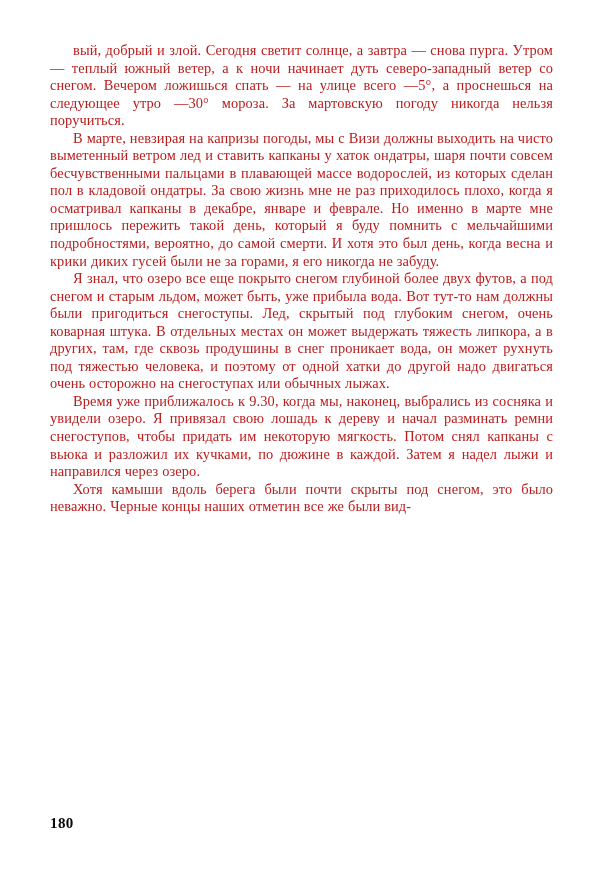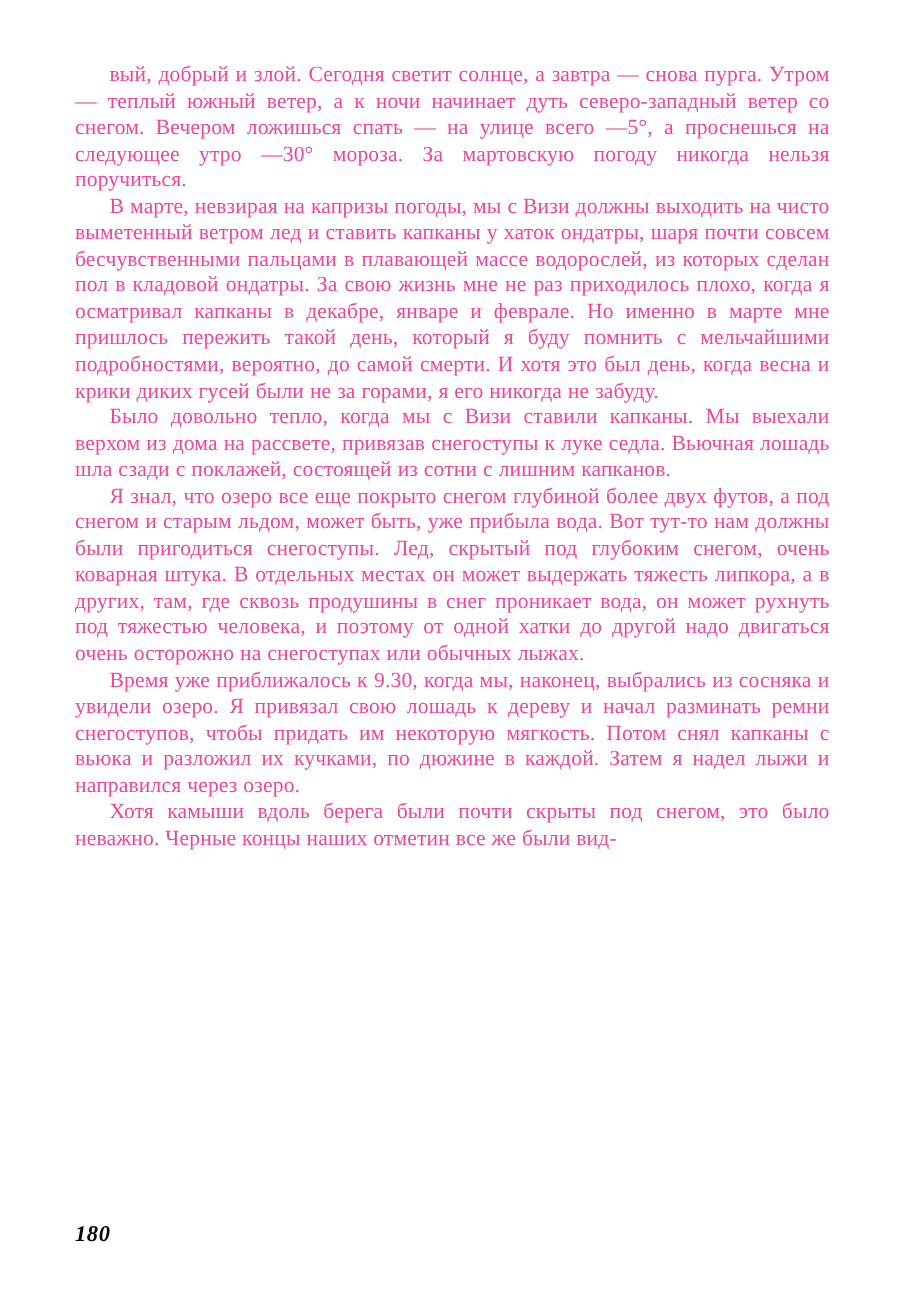--- a/index.html
+++ b/index.html
@@ -34,49 +34,47 @@
 
   .para {
     margin: 0;
     text-indent: 23px;
     text-align: justify;
     text-justify: inter-word;
     font-size: 14.4px;
     line-height: 17.55px;
     letter-spacing: 0.1px;
     word-spacing: 0.2px;
-    color: #ec4899;
+    color: #b91c1c;
     -webkit-font-smoothing: none;
   }
 
   
   .para:last-child {
     margin-bottom: 0;
   }
 
   .page-number {
     position: absolute;
     left: 50px;
     top: 815px;
     font-size: 15px;
     font-weight: bold;
-    font-style: italic;
     letter-spacing: 0.4px;
     color: #0a0a0a;
   }
 </style>
 </head>
 <body>
 
 <div class="page">
 
   <div class="text-block">
     <p class="para">вый, добрый и злой. Сегодня светит солнце, а завтра — снова пурга. Утром — теплый южный ветер, а к ночи начинает дуть северо-западный ветер со снегом. Вечером ложишься спать — на улице всего —5°, а проснешься на следующее утро —30° мороза. За мартовскую погоду никогда нельзя поручиться.</p>
     <p class="para">В марте, невзирая на капризы погоды, мы с Визи должны выходить на чисто выметенный ветром лед и ставить капканы у хаток ондатры, шаря почти совсем бесчувственными пальцами в плавающей массе водорослей, из которых сделан пол в кладовой ондатры. За свою жизнь мне не раз приходилось плохо, когда я осматривал капканы в декабре, январе и феврале. Но именно в марте мне пришлось пережить такой день, который я буду помнить с мельчайшими подробностями, вероятно, до самой смерти. И хотя это был день, когда весна и крики диких гусей были не за горами, я его никогда не забуду.</p>
-    <p class="para">Было довольно тепло, когда мы с Визи ставили капканы. Мы выехали верхом из дома на рассвете, привязав снегоступы к луке седла. Вьючная лошадь шла сзади с поклажей, состоящей из сотни с лишним капканов.</p>
     <p class="para">Я знал, что озеро все еще покрыто снегом глубиной более двух футов, а под снегом и старым льдом, может быть, уже прибыла вода. Вот тут-то нам должны были пригодиться снегоступы. Лед, скрытый под глубоким снегом, очень коварная штука. В отдельных местах он может выдержать тяжесть липкора, а в других, там, где сквозь продушины в снег проникает вода, он может рухнуть под тяжестью человека, и поэтому от одной хатки до другой надо двигаться очень осторожно на снегоступах или обычных лыжах.</p>
     <p class="para">Время уже приближалось к 9.30, когда мы, наконец, выбрались из сосняка и увидели озеро. Я привязал свою лошадь к дереву и начал разминать ремни снегоступов, чтобы придать им некоторую мягкость. Потом снял капканы с вьюка и разложил их кучками, по дюжине в каждой. Затем я надел лыжи и направился через озеро.</p>
     <p class="para">Хотя камыши вдоль берега были почти скрыты под снегом, это было неважно. Черные концы наших отметин все же были вид-</p>
   </div>
 
   <div class="page-number">180</div>
 
 </div>
 
 </body></html>

